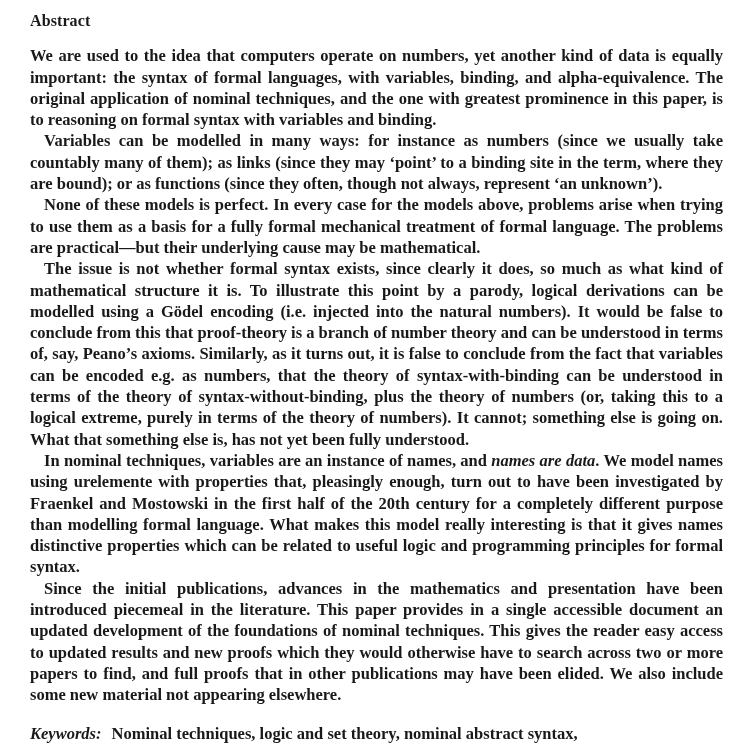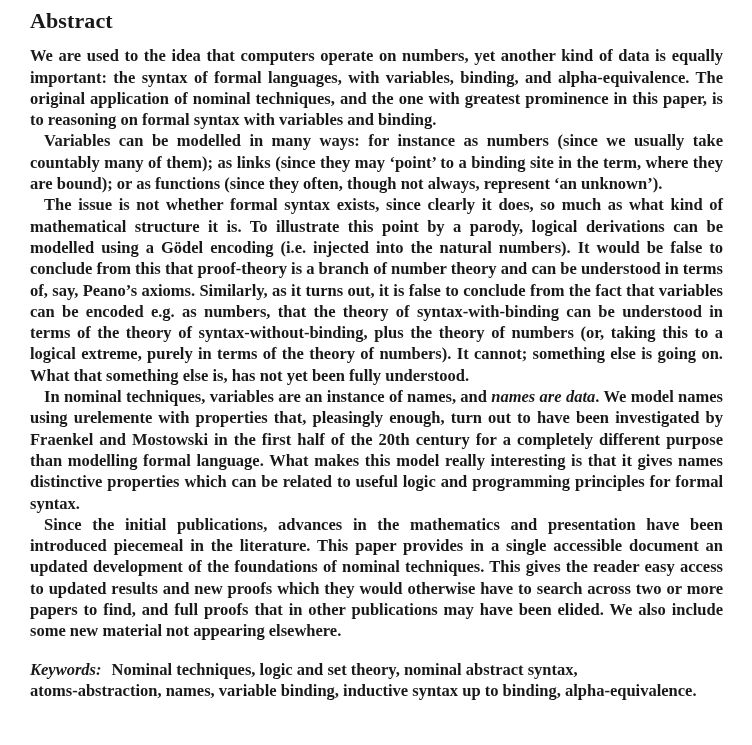--- a/index.html
+++ b/index.html
@@ -16,21 +16,21 @@
   }
   .page {
     box-sizing: border-box;
     width: 752px;
     height: 745px;
     padding: 10px 29px 0 30px;
     font-size: 16.5px;
     line-height: 21.3px;
   }
   .heading {
-    font-size: 22px;
+    font-size: 16px;
     font-weight: bold;
     margin: 0 0 14px 0;
     letter-spacing: 0.1px;
   }
   .para {
     margin: 0;
     text-align: justify;
     text-indent: 14px;
     hyphens: auto;
     font-weight: bold;
@@ -59,20 +59,21 @@
 <body>
 
 <div class="page">
 
   <h1 class="heading">Abstract</h1>
 
   <p class="para noindent">We are used to the idea that computers operate on numbers, yet another kind of data is equally important: the syntax of formal languages, with variables, binding, and alpha-equivalence. The original application of nominal techniques, and the one with greatest prominence in this paper, is to reasoning on formal syntax with variables and binding.</p>
 
   <p class="para">Variables can be modelled in many ways: for instance as numbers (since we usually take countably many of them); as links (since they may ‘point’ to a binding site in the term, where they are bound); or as functions (since they often, though not always, represent ‘an unknown’).</p>
 
+  <p class="para">None of these models is perfect. In every case for the models above, problems arise when trying to use them as a basis for a fully formal mechanical treatment of formal language. The problems are practical—but their underlying cause may be mathematical.</p>
 
   <p class="para">The issue is not whether formal syntax exists, since clearly it does, so much as what kind of mathematical structure it is. To illustrate this point by a parody, logical derivations can be modelled using a Gödel encoding (i.e. injected into the natural numbers). It would be false to conclude from this that proof-theory is a branch of number theory and can be understood in terms of, say, Peano’s axioms. Similarly, as it turns out, it is false to conclude from the fact that variables can be encoded e.g. as numbers, that the theory of syntax-with-binding can be understood in terms of the theory of syntax-without-binding, plus the theory of numbers (or, taking this to a logical extreme, purely in terms of the theory of numbers). It cannot; something else is going on. What that something else is, has not yet been fully understood.</p>
 
   <p class="para"><span>In nominal techniques, variables are an instance of names, and </span><em>names are data</em><span>. We model names using urelemente with properties that, pleasingly enough, turn out to have been investigated by Fraenkel and Mostowski in the first half of the 20th century for a completely different purpose than modelling formal language. What makes this model really interesting is that it gives names distinctive properties which can be related to useful logic and programming principles for formal syntax.</span></p>
 
   <p class="para">Since the initial publications, advances in the mathematics and presentation have been introduced piecemeal in the literature. This paper provides in a single accessible document an updated development of the foundations of nominal techniques. This gives the reader easy access to updated results and new proofs which they would otherwise have to search across two or more papers to find, and full proofs that in other publications may have been elided. We also include some new material not appearing elsewhere.</p>
 
   <p class="para keywords"><em class="kw-label">Keywords:</em><span class="kw-text">Nominal techniques, logic and set theory, nominal abstract syntax,
 atoms-abstraction, names, variable binding, inductive syntax up to binding, alpha-equivalence.</span></p>
 

